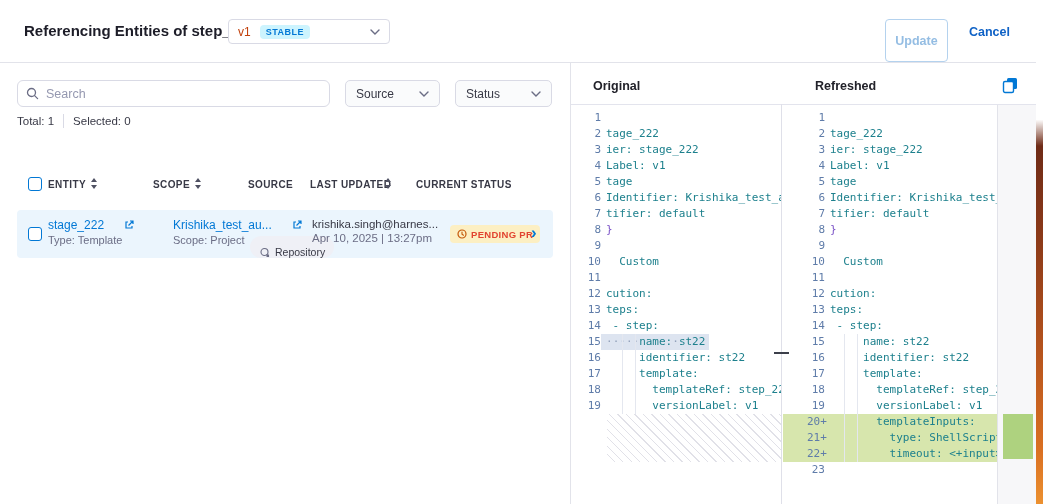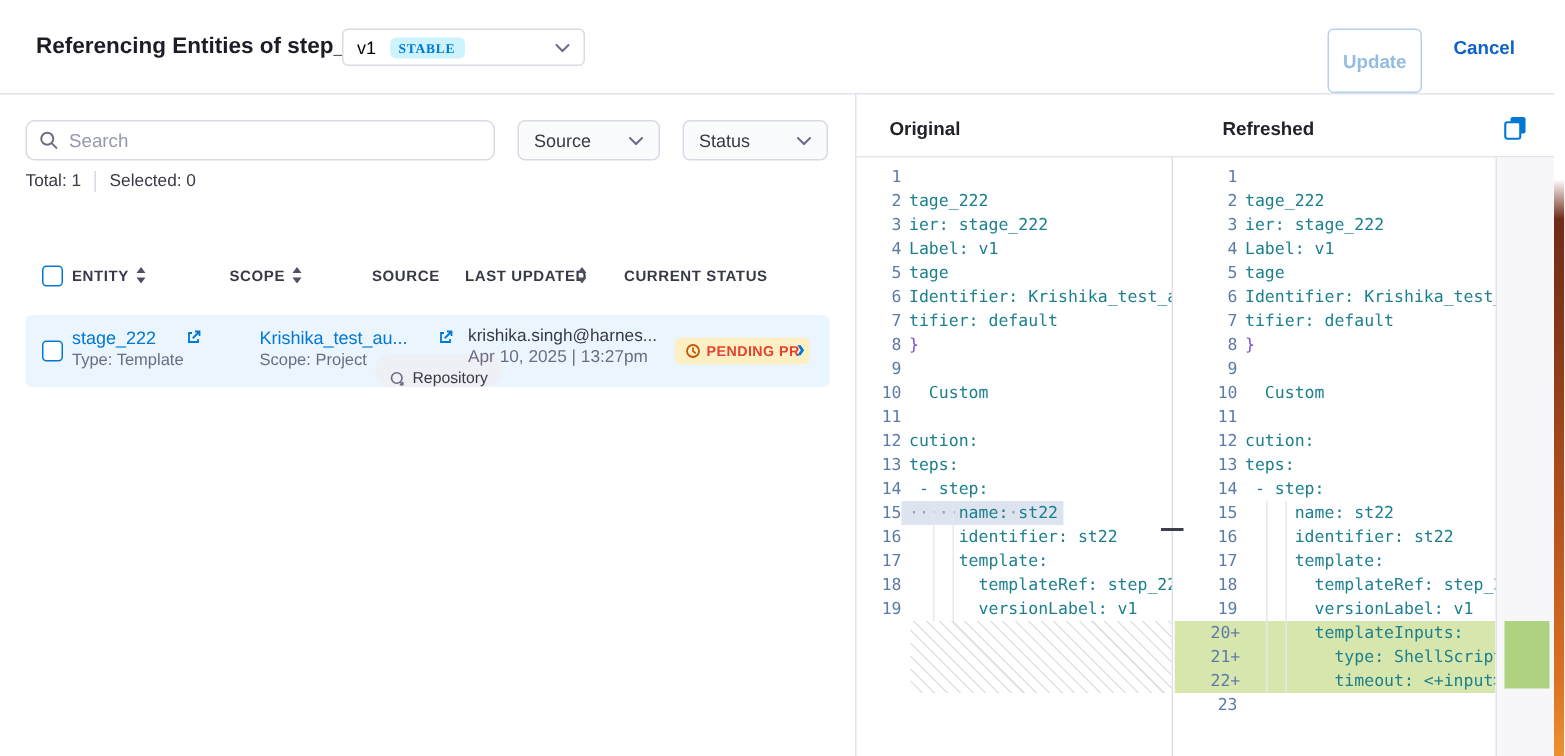--- a/index.html
+++ b/index.html
@@ -9,24 +9,24 @@
     font-family:"Liberation Sans", sans-serif; background:#fff; color:#22222a;
   }
   .abs { position:absolute; }
 
   
   #title { left:24px; top:22px; font-size:15px; font-weight:bold; color:#1d1d28; }
   #version-select {
     left:228px; top:19px; width:162px; height:25px; border:1px solid #d9dae5; border-radius:4px;
     display:flex; align-items:center; padding:0 9px; background:#fff; cursor:pointer;
   }
-  #version-select .vlabel { font-size:12px; color:#000000; }
+  #version-select .vlabel { font-size:12px; color:#c2410c; }
   .badge-stable {
     margin-left:9px; background:#cdf4fe; color:#0278d5; font-size:9px; font-weight:bold;
-    letter-spacing:.5px; padding:2px 6px; border-radius:4px;font-family:Liberation Serif, serif;
+    letter-spacing:.5px; padding:2px 6px; border-radius:4px;
   }
   .chev { margin-left:auto; display:flex; }
   #update-btn {
     left:885px; top:19px; width:63px; height:43px; border:1px solid #b4d2ee; border-radius:4px;
     background:#fff; color:#94bde3; font-weight:bold; font-size:12.5px;
     display:flex; align-items:center; justify-content:center;
   }
   #cancel-btn { left:969px; top:25px; font-size:12.5px; font-weight:bold; color:#0f62c6; cursor:pointer; }
   #header-rule { left:0; top:62px; width:1043px; height:1px; background:#e2e3ea; }
 

